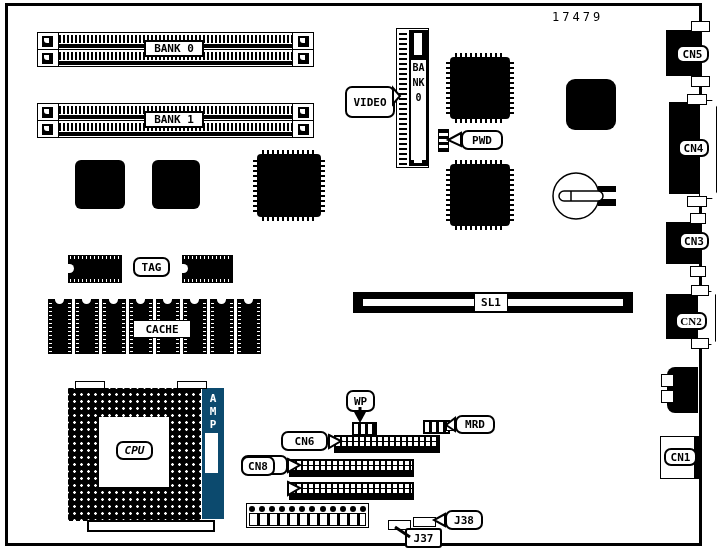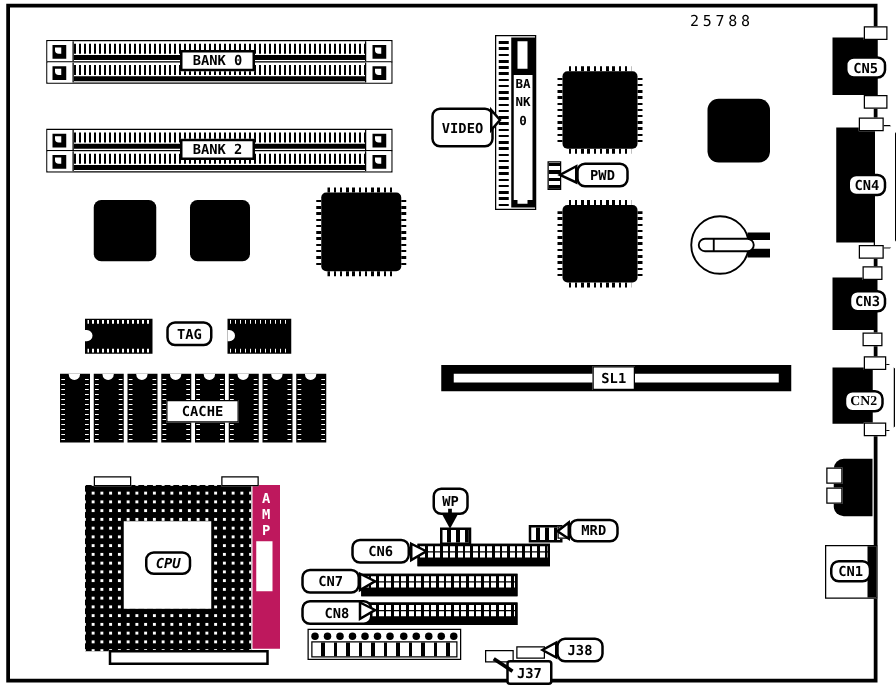--- a/index.html
+++ b/index.html
@@ -79,21 +79,21 @@
       background:repeating-linear-gradient(90deg,#fff 0 7px,#000 7px 10px);}
   #overlay{position:absolute;left:0;top:0;z-index:6;pointer-events:none;}
   #part-number{position:absolute;left:552px;top:10px;font:12px "DejaVu Sans Mono",monospace;
       letter-spacing:3px;z-index:2;}
 </style>
 </head>
 <body>
 
 <div id="stage">
   <div id="board" class="abs"></div>
-  <div id="part-number">25788</div>
+  <div id="part-number">17479</div>
 
   <div class="simm-row" style="left:37px;top:32px;width:277px;">
     <div class="simm-cap">
         <span class="latch"></span>
       </div>
     <div class="simm-mid">
         <div class="simm-teeth"></div>
         <div class="simm-bar"></div>
       </div>
     <div class="simm-cap r">
@@ -131,21 +131,21 @@
         <span class="latch"></span>
       </div>
     <div class="simm-mid">
         <div class="simm-teeth"></div>
         <div class="simm-bar"></div>
       </div>
     <div class="simm-cap r">
         <span class="latch" style="left:auto;right:4px;"></span>
       </div>
   </div>
-  <div class="lbl sq" style="left:144px;top:111px;width:60px;height:17px;">BANK 2</div>
+  <div class="lbl sq" style="left:144px;top:111px;width:60px;height:17px;">BANK 1</div>
 
   <div class="abs" style="left:396px;top:28px;width:33px;height:140px;border:1px solid #000;background:#fff;z-index:1;">
     <div class="abs" style="left:2px;top:2px;bottom:2px;width:8px;
          background:repeating-linear-gradient(0deg,#000 0 2px,#fff 2px 5px);"></div>
     <div class="abs" style="left:12px;top:1px;bottom:1px;width:19px;background:#000;">
       <div class="abs" style="left:5px;top:3px;width:8px;height:22px;background:#fff;"></div>
       <div class="abs" style="left:5px;bottom:3px;width:8px;height:22px;background:#fff;"></div>
       <div class="abs vtext" style="left:2px;top:30px;width:15px;height:100px;background:#fff;
            font:bold 10px 'DejaVu Sans Mono',monospace;line-height:15px;">BANK0</div>
     </div>
@@ -220,21 +220,21 @@
     </div>
   <div class="lbl thin" style="left:133px;top:320px;width:58px;height:18px;">CACHE</div>
 
   <div class="abs cpu-tab" style="left:75px;top:381px;width:30px;height:8px;"></div>
   <div class="abs cpu-tab" style="left:177px;top:381px;width:30px;height:8px;"></div>
   <div id="cpu-socket" class="abs"></div>
   <div id="cpu-center" class="abs"></div>
   <div class="lbl" style="left:116px;top:441px;width:37px;height:19px;font-style:italic;">CPU</div>
   <div class="abs" style="left:87px;top:520px;width:128px;height:12px;background:#fff;border:2px solid #000;z-index:2;"></div>
 
-  <div class="abs" style="left:202px;top:388px;width:22px;height:131px;background:#be185d;z-index:1;">
+  <div class="abs" style="left:202px;top:388px;width:22px;height:131px;background:#0c4a6e;z-index:1;">
     <div class="vtext" style="color:#fff;font:bold 11px 'DejaVu Sans Mono',monospace;width:10px;
          line-height:13px;margin:4px auto 0;">AMP</div>
     <div class="abs" style="left:3px;top:45px;width:13px;height:40px;background:#fff;"></div>
   </div>
 
   <div class="jmp-h" style="left:352px;top:422px;width:21px;height:10px;"></div>
   <div class="lbl" style="left:346px;top:390px;width:29px;height:22px;">WP</div>
   <div class="jmp-h" style="left:423px;top:420px;width:23px;height:10px;"></div>
   <div class="wrect" style="left:446px;top:421px;width:7px;height:8px;"></div>
   <div class="lbl" style="left:455px;top:415px;width:40px;height:19px;">MRD</div>
@@ -246,21 +246,21 @@
   <div class="lbl" style="left:281px;top:431px;width:47px;height:20px;">CN6</div>
   <div class="hdr2" style="left:289px;top:459px;width:121px;height:14px;">
     <div class="row"></div>
       <div class="row"></div>
     </div>
   <div class="lbl" style="left:241px;top:455px;width:47px;height:20px;">CN7</div>
   <div class="hdr2" style="left:289px;top:482px;width:121px;height:14px;">
     <div class="row"></div>
       <div class="row"></div>
     </div>
-  <div class="lbl" style="left:241px;top:480px;width:57px;height:20px;">CN8</div>
+  <div class="lbl" style="left:241px;top:456px;width:34px;height:20px;">CN8</div>
 
   <div id="fp" class="abs">
     <div class="dots">
       <span></span>
         <span></span>
         <span></span>
         <span></span>
         <span></span>
         <span></span>
       <span></span>

